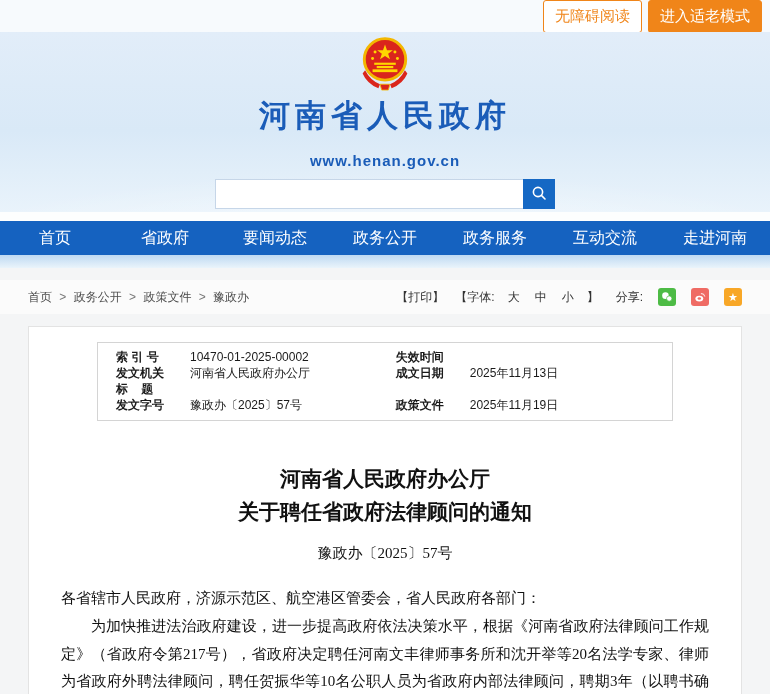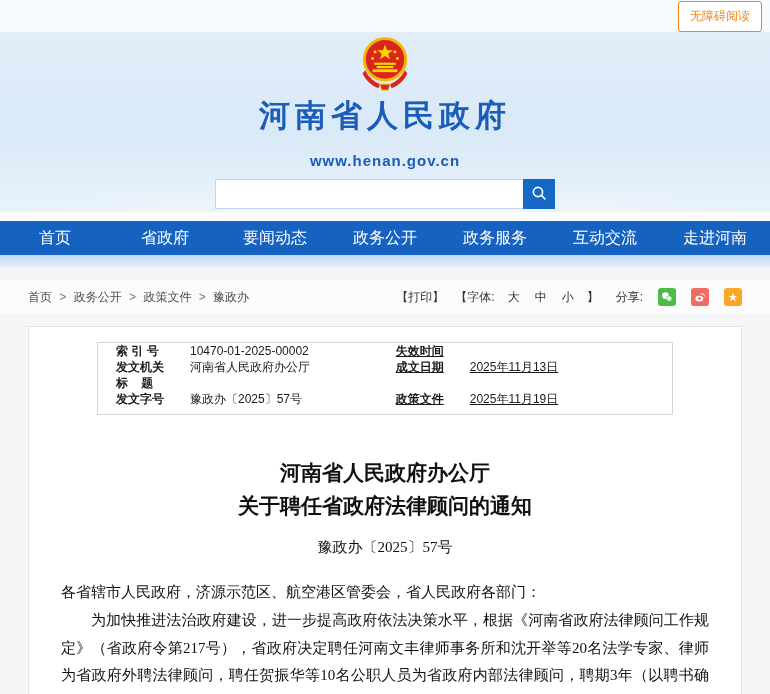--- a/index.html
+++ b/index.html
@@ -2,21 +2,21 @@
 <html><head>
 <meta charset="utf-8">
 <style>
   * { margin:0; padding:0; box-sizing:border-box; }
   html,body { width:770px; height:694px; overflow:hidden; background:#f4f5f6;
     font-family:"Liberation Sans","DejaVu Sans",sans-serif; }
 
   
   .topbar { height:32px; background:#f7fafd; display:flex; justify-content:flex-end;
     align-items:center; gap:6px; padding-right:8px; }
-  .access-btn { font-size:12px; padding:6px 11px; border-radius:3px; cursor:pointer; }
+  .access-btn { font-size:15px; padding:6px 11px; border-radius:3px; cursor:pointer; }
   .access-btn.outline { background:#fff; border:1px solid #f08519; color:#f08519; }
   .access-btn.solid { background:#f08519; border:1px solid #f08519; color:#fff; }
 
   
   .header { height:180px; background:linear-gradient(180deg,#e2edf9 0%,#d9e9f7 55%,#e9f3fb 100%);
     text-align:center; position:relative; overflow:hidden; }
   .header::after { content:""; position:absolute; left:-10%; bottom:-120px; width:120%; height:160px;
     background:radial-gradient(ellipse at center, rgba(255,255,255,.55), rgba(255,255,255,0) 70%); }
   .emblem { margin-top:5px; }
   .site-name { font-family:"Liberation Serif","DejaVu Serif",serif; font-weight:bold;
@@ -46,41 +46,42 @@
   .share-ico { width:18px; height:18px; border-radius:3px; display:inline-flex; align-items:center;
     justify-content:center; margin-left:4px; cursor:pointer; color:#fff; font-size:11px; }
   .share-ico.wechat { background:#4dbb45; }
   .share-ico.weibo  { background:#ef6b64; }
   .share-ico.star   { background:#f8a727; }
 
   
   .page-body { padding:12px 28px 0; }
   .doc-container { background:#fff; border:1px solid #e3e3e3; padding:15px 32px 0; min-height:400px; }
 
-  .meta-box { border:1px solid #d4d4d4; margin:0 36px; padding:1px 18px 6px;
+  .meta-box { border:1px solid #d4d4d4; margin:0 36px; padding:7px 18px 6px;
     font-size:12px; color:#1a1a1a; }
   .meta-row { display:flex; line-height:15px; margin-bottom:1px; }
   .meta-cell { display:flex; }
   .meta-cell.left { width:52%; }
-  .meta-cell.right { flex:1;text-decoration:underline; }
+  .meta-cell.right { flex:1; }
   .meta-label { font-weight:bold; white-space:pre; width:62px; flex:none; }
   .meta-value { padding-left:12px; }
 
   .doc-font { font-family:"Liberation Serif","DejaVu Serif",serif; color:#111; }
   .doc-title { text-align:center; font-weight:bold; font-size:21px; line-height:1.55;
     margin-top:42px; }
   .doc-number { text-align:center; font-size:15px; margin-top:16px; }
   .doc-text { font-size:15px; line-height:1.85; margin-top:22px; text-align:justify; }
   .doc-text p.indent { text-indent:2em; }
 </style>
 </head>
 <body>
 
 <div class="topbar">
   <span class="access-btn outline">无障碍阅读</span>
+  <span class="access-btn solid">进入适老模式</span>
 </div>
 
 <div class="header">
   <div class="emblem">
     <svg width="50" height="58" viewBox="0 0 60 70">
       <circle cx="30" cy="27" r="25" fill="#da251c" stroke="#f3b700" stroke-width="3.5"></circle>
       <polygon points="30,9 32.4,16 39.5,16 33.8,20.3 36,27 30,22.8 24,27 26.2,20.3 20.5,16 27.6,16" fill="#ffd700"></polygon>
       <circle cx="18" cy="18" r="1.8" fill="#ffd700"></circle>
       <circle cx="42" cy="18" r="1.8" fill="#ffd700"></circle>
       <circle cx="15" cy="26" r="1.8" fill="#ffd700"></circle>

